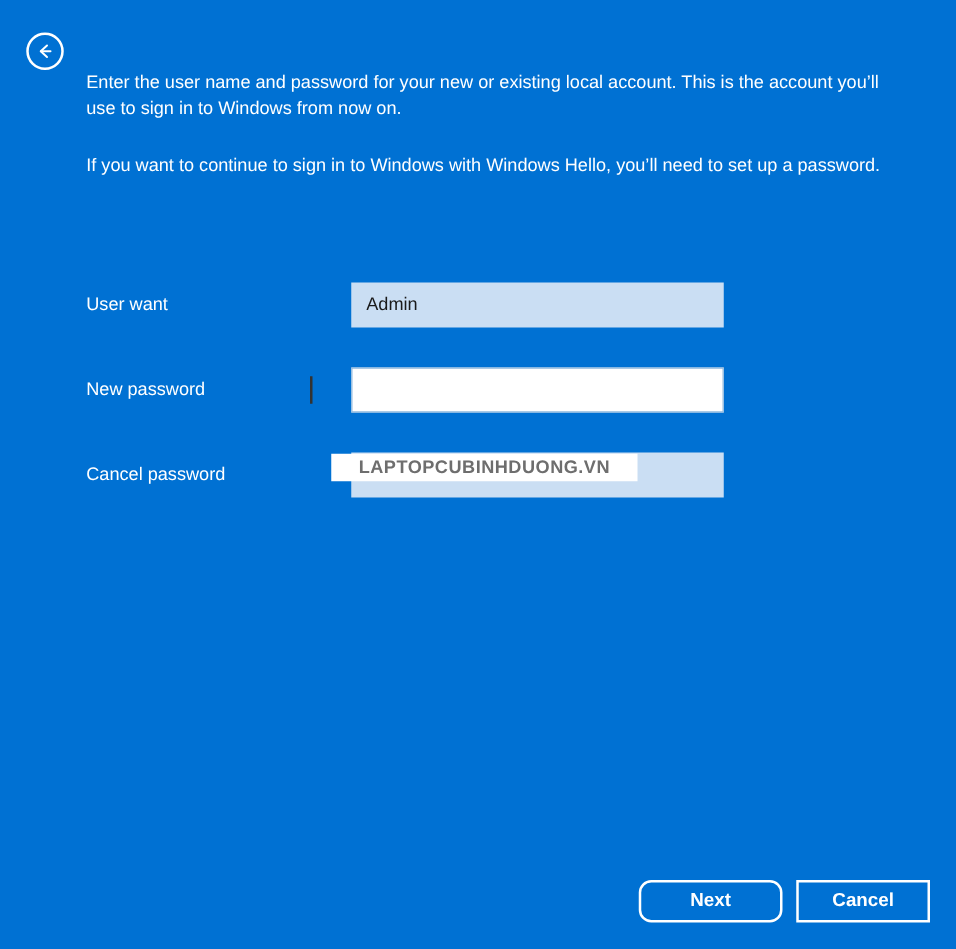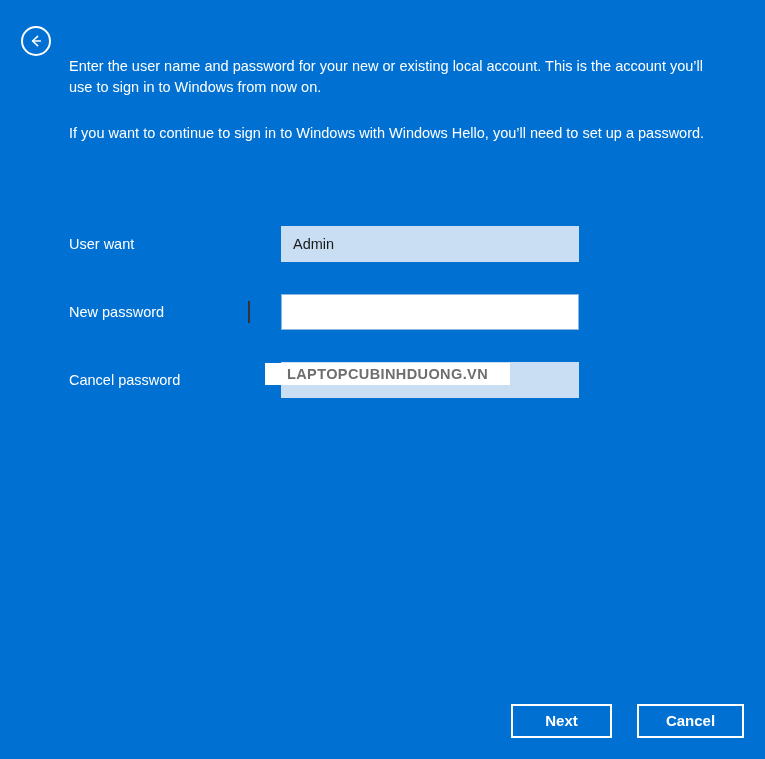--- a/index.html
+++ b/index.html
@@ -188,21 +188,22 @@
     font-size: 15px;
     font-weight: 600;
     cursor: pointer;
     padding: 0;
     line-height: 30px;
     text-align: center;
   }
 
   .btn-next {
     left: 511px;
-    width: 101px;
+    width: 115px;
+    border-radius: 10px;
   }
 
   .btn-cancel {
     left: 637px;
     width: 107px;
   }
 </style>
 </head>
 <body>
 

